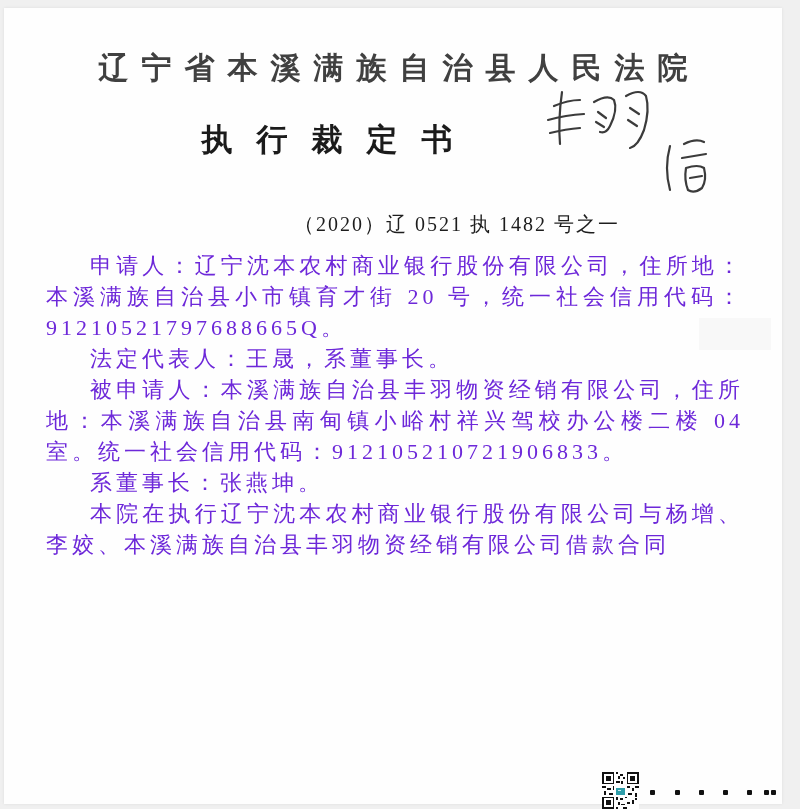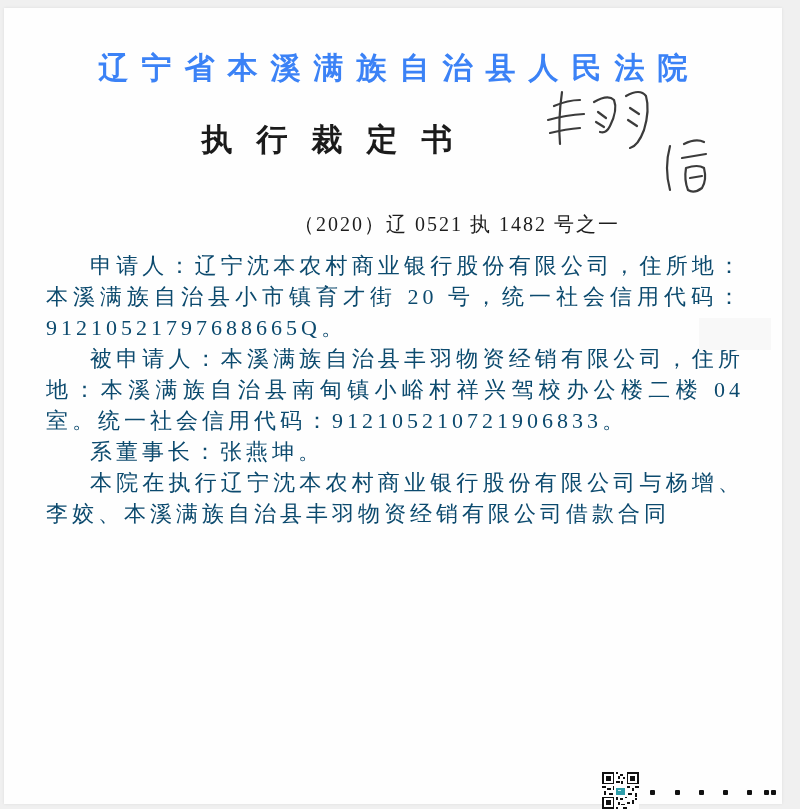--- a/index.html
+++ b/index.html
@@ -13,21 +13,21 @@
     background:#f0f0f0;overflow:hidden;
   }
   .page{
     position:absolute;left:4px;top:8px;width:778px;height:796px;
     background:#fefefe;
     box-shadow:0 0 3px rgba(0,0,0,0.08);
   }
   .court-title{
     margin:40px 0 0 0;
     text-align:center;
-    font-size:30px;font-weight:bold;color:#3b82f6;
+    font-size:30px;font-weight:bold;color:#404040;
     letter-spacing:13px;text-indent:13px;
     white-space:nowrap;
   }
   .doc-title{
     position:relative;left:-66px;
     margin:30px 0 0 0;
     text-align:center;
     font-size:31px;font-weight:bold;color:#1b1b1b;
     letter-spacing:24px;text-indent:24px;
     white-space:nowrap;
@@ -35,21 +35,21 @@
   .case-number{
     position:relative;left:64px;
     margin:50px 0 0 0;
     text-align:center;
     font-size:20px;color:#1d1d1d;
     letter-spacing:2px;
     white-space:nowrap;
   }
   .body-text{
     margin:12px 38px 0 42px;
-    color:#0c4a6e;
+    color:#6d28d9;
   }
   .body-text p{
     margin:0;
     font-size:22px;
     line-height:31px;
     letter-spacing:4px;
     text-align:justify;
     text-indent:2em;
   }
   .handwriting{
@@ -89,20 +89,21 @@
   <div class="page">
 
     <div class="court-title">辽宁省本溪满族自治县人民法院</div>
 
     <div class="doc-title">执行裁定书</div>
 
     <div class="case-number">（2020）辽 0521 执 1482 号之一</div>
 
     <div class="body-text">
       <p>申请人：辽宁沈本农村商业银行股份有限公司，住所地：本溪满族自治县小市镇育才街 20 号，统一社会信用代码：91210521797688665Q。</p>
+      <p>法定代表人：王晟，系董事长。</p>
       <p>被申请人：本溪满族自治县丰羽物资经销有限公司，住所地：本溪满族自治县南甸镇小峪村祥兴驾校办公楼二楼 04 室。统一社会信用代码：912105210721906833。</p>
       <p>系董事长：张燕坤。</p>
       <p>本院在执行辽宁沈本农村商业银行股份有限公司与杨增、李姣、本溪满族自治县丰羽物资经销有限公司借款合同</p>
     </div>
 
     <div class="artifact"></div>
 
     <svg class="handwriting" viewBox="0 0 200 120" aria-label="丰羽 清">
 
       <path d="M22,22 q14,-6 26,-6"></path>

